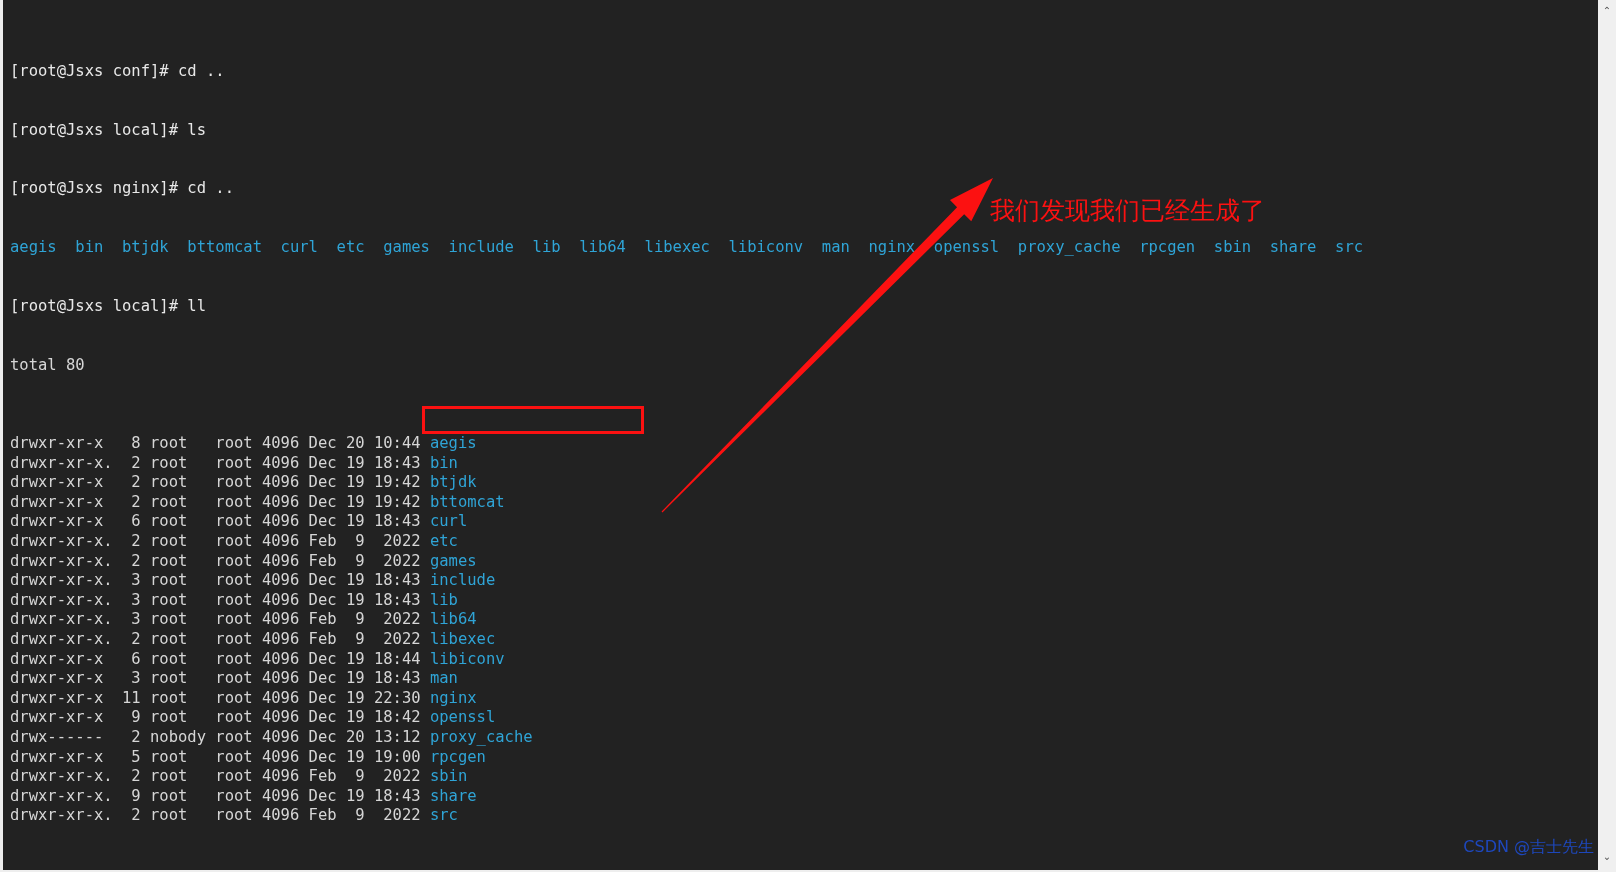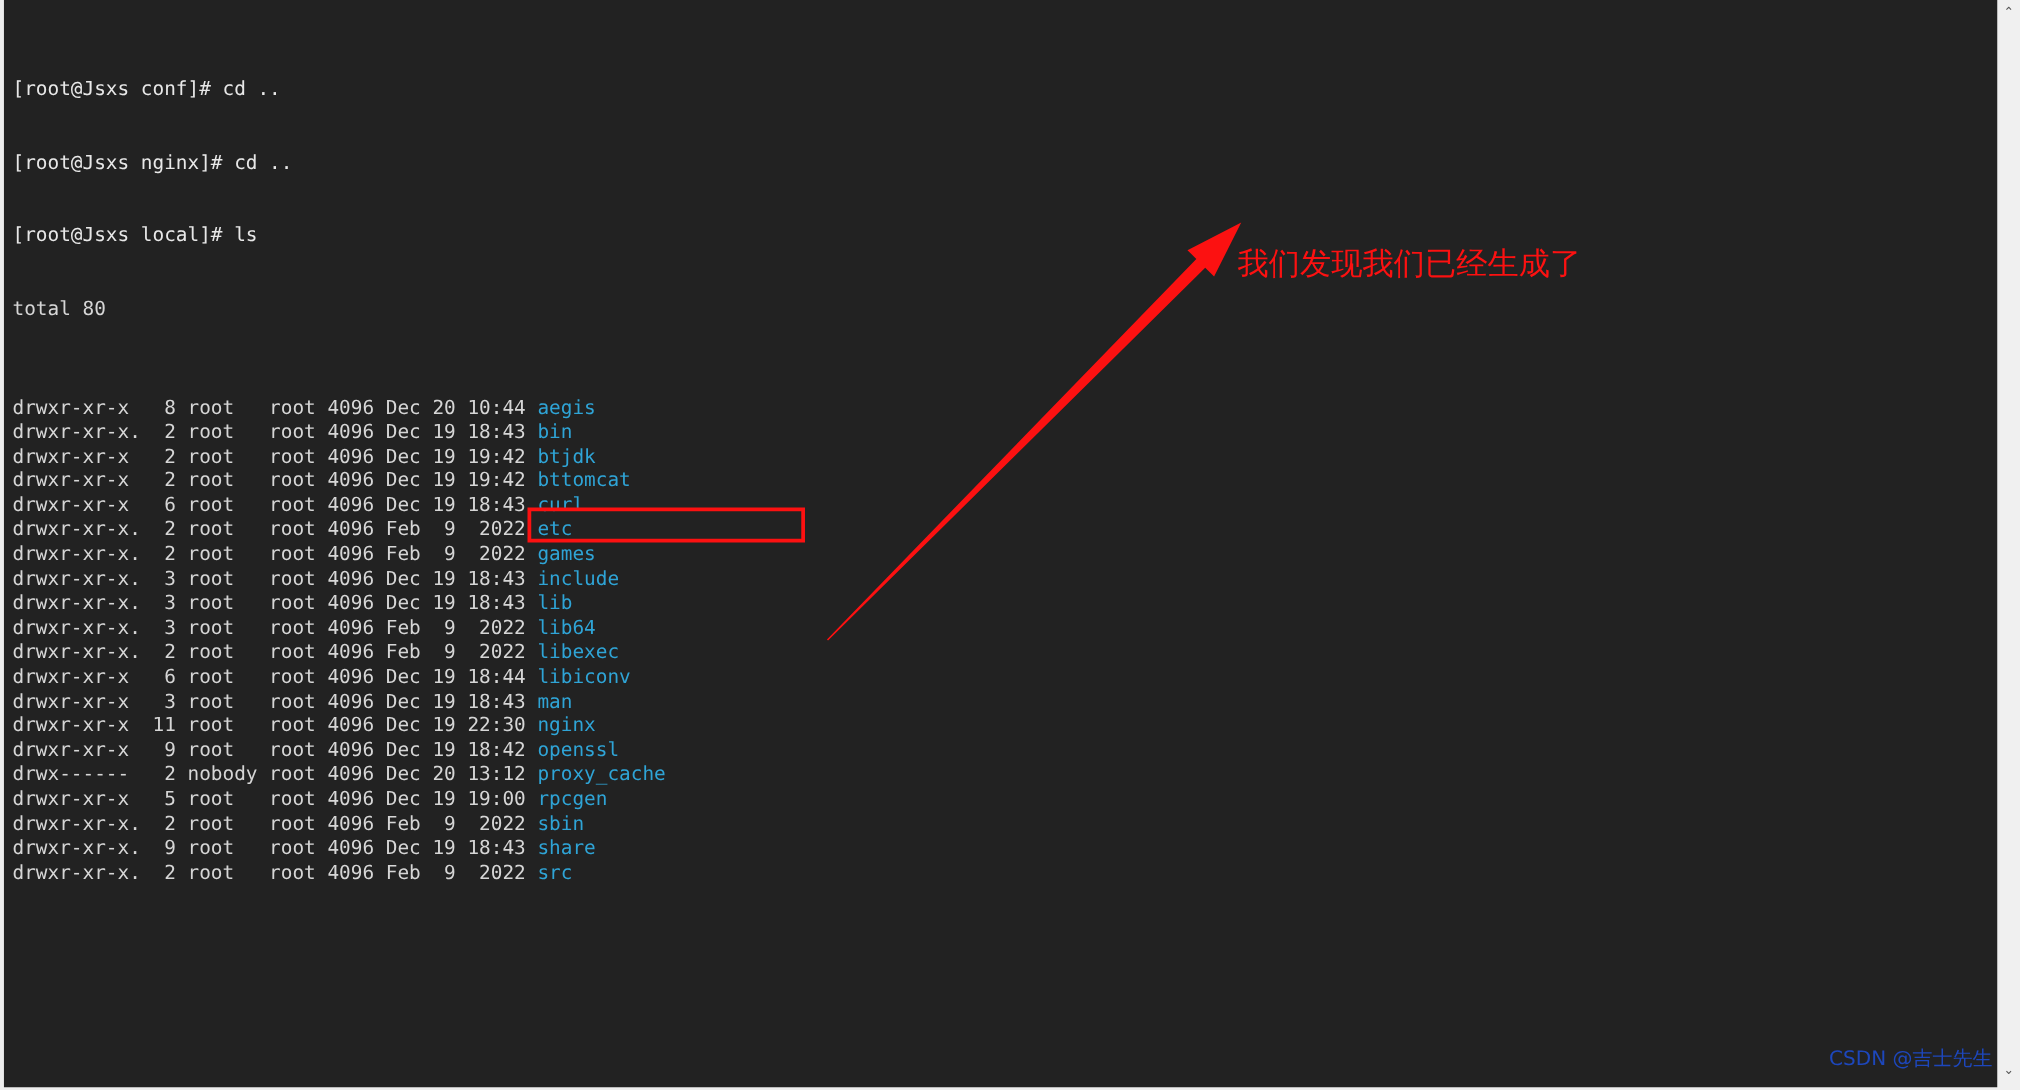--- a/index.html
+++ b/index.html
@@ -137,22 +137,24 @@
 </style>
 </head>
 <body>
 
 <div id="screen">
 
   <div id="terminal">
     <div class="term-body">
 
       <div class="line"><span class="c-white">[root@Jsxs conf]# cd ..</span></div>
+      <div class="line"><span class="c-white">[root@Jsxs local]# ls</span></div>
       <div class="line"><span class="c-white">[root@Jsxs nginx]# cd ..</span></div>
-      <div class="line"><span class="c-white">[root@Jsxs local]# ls</span></div>
+      <div class="line"><span class="c-dir">aegis  bin  btjdk  bttomcat  curl  etc  games  include  lib  lib64  libexec  libiconv  man  nginx  openssl  proxy_cache  rpcgen  sbin  share  src</span></div>
+      <div class="line"><span class="c-white">[root@Jsxs local]# ll</span></div>
       <div class="line"><span class="c-default">total 80</span></div>
 
       <div id="ll-rows"><div class="line"><span class="c-default">drwxr-xr-x   8 root   root 4096 Dec 20 10:44 </span><span class="c-dir">aegis</span></div><div class="line"><span class="c-default">drwxr-xr-x.  2 root   root 4096 Dec 19 18:43 </span><span class="c-dir">bin</span></div><div class="line"><span class="c-default">drwxr-xr-x   2 root   root 4096 Dec 19 19:42 </span><span class="c-dir">btjdk</span></div><div class="line"><span class="c-default">drwxr-xr-x   2 root   root 4096 Dec 19 19:42 </span><span class="c-dir">bttomcat</span></div><div class="line"><span class="c-default">drwxr-xr-x   6 root   root 4096 Dec 19 18:43 </span><span class="c-dir">curl</span></div><div class="line"><span class="c-default">drwxr-xr-x.  2 root   root 4096 Feb  9  2022 </span><span class="c-dir">etc</span></div><div class="line"><span class="c-default">drwxr-xr-x.  2 root   root 4096 Feb  9  2022 </span><span class="c-dir">games</span></div><div class="line"><span class="c-default">drwxr-xr-x.  3 root   root 4096 Dec 19 18:43 </span><span class="c-dir">include</span></div><div class="line"><span class="c-default">drwxr-xr-x.  3 root   root 4096 Dec 19 18:43 </span><span class="c-dir">lib</span></div><div class="line"><span class="c-default">drwxr-xr-x.  3 root   root 4096 Feb  9  2022 </span><span class="c-dir">lib64</span></div><div class="line"><span class="c-default">drwxr-xr-x.  2 root   root 4096 Feb  9  2022 </span><span class="c-dir">libexec</span></div><div class="line"><span class="c-default">drwxr-xr-x   6 root   root 4096 Dec 19 18:44 </span><span class="c-dir">libiconv</span></div><div class="line"><span class="c-default">drwxr-xr-x   3 root   root 4096 Dec 19 18:43 </span><span class="c-dir">man</span></div><div class="line"><span class="c-default">drwxr-xr-x  11 root   root 4096 Dec 19 22:30 </span><span class="c-dir">nginx</span></div><div class="line"><span class="c-default">drwxr-xr-x   9 root   root 4096 Dec 19 18:42 </span><span class="c-dir">openssl</span></div><div class="line"><span class="c-default">drwx------   2 nobody root 4096 Dec 20 13:12 </span><span class="c-dir">proxy_cache</span></div><div class="line"><span class="c-default">drwxr-xr-x   5 root   root 4096 Dec 19 19:00 </span><span class="c-dir">rpcgen</span></div><div class="line"><span class="c-default">drwxr-xr-x.  2 root   root 4096 Feb  9  2022 </span><span class="c-dir">sbin</span></div><div class="line"><span class="c-default">drwxr-xr-x.  9 root   root 4096 Dec 19 18:43 </span><span class="c-dir">share</span></div><div class="line"><span class="c-default">drwxr-xr-x.  2 root   root 4096 Feb  9  2022 </span><span class="c-dir">src</span></div></div>
 
       
 
     </div>
   </div>
 
   <div class="left-rail"></div>

